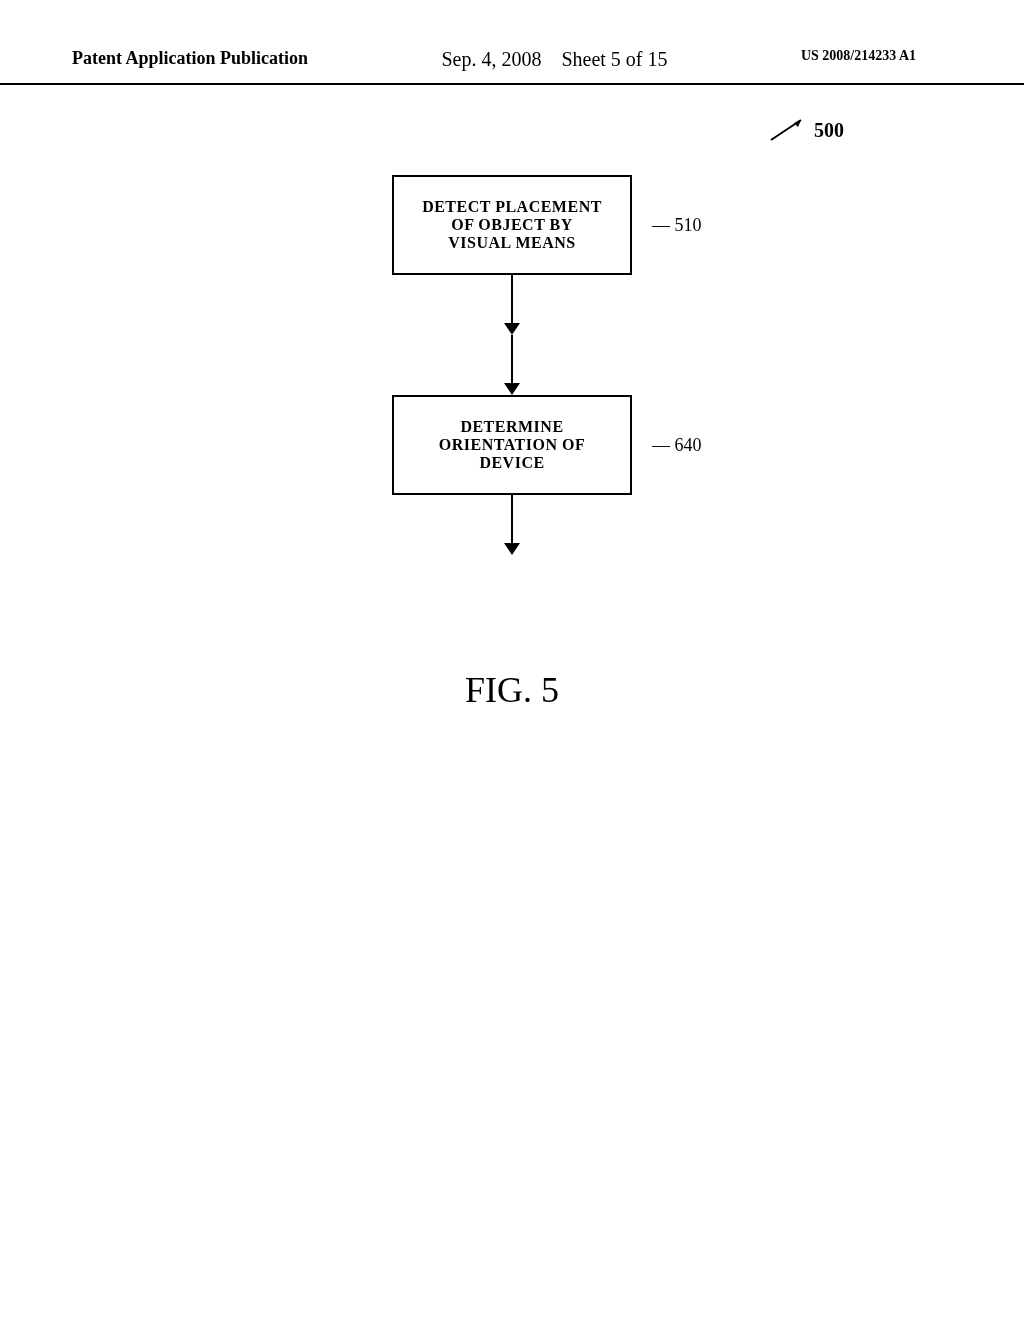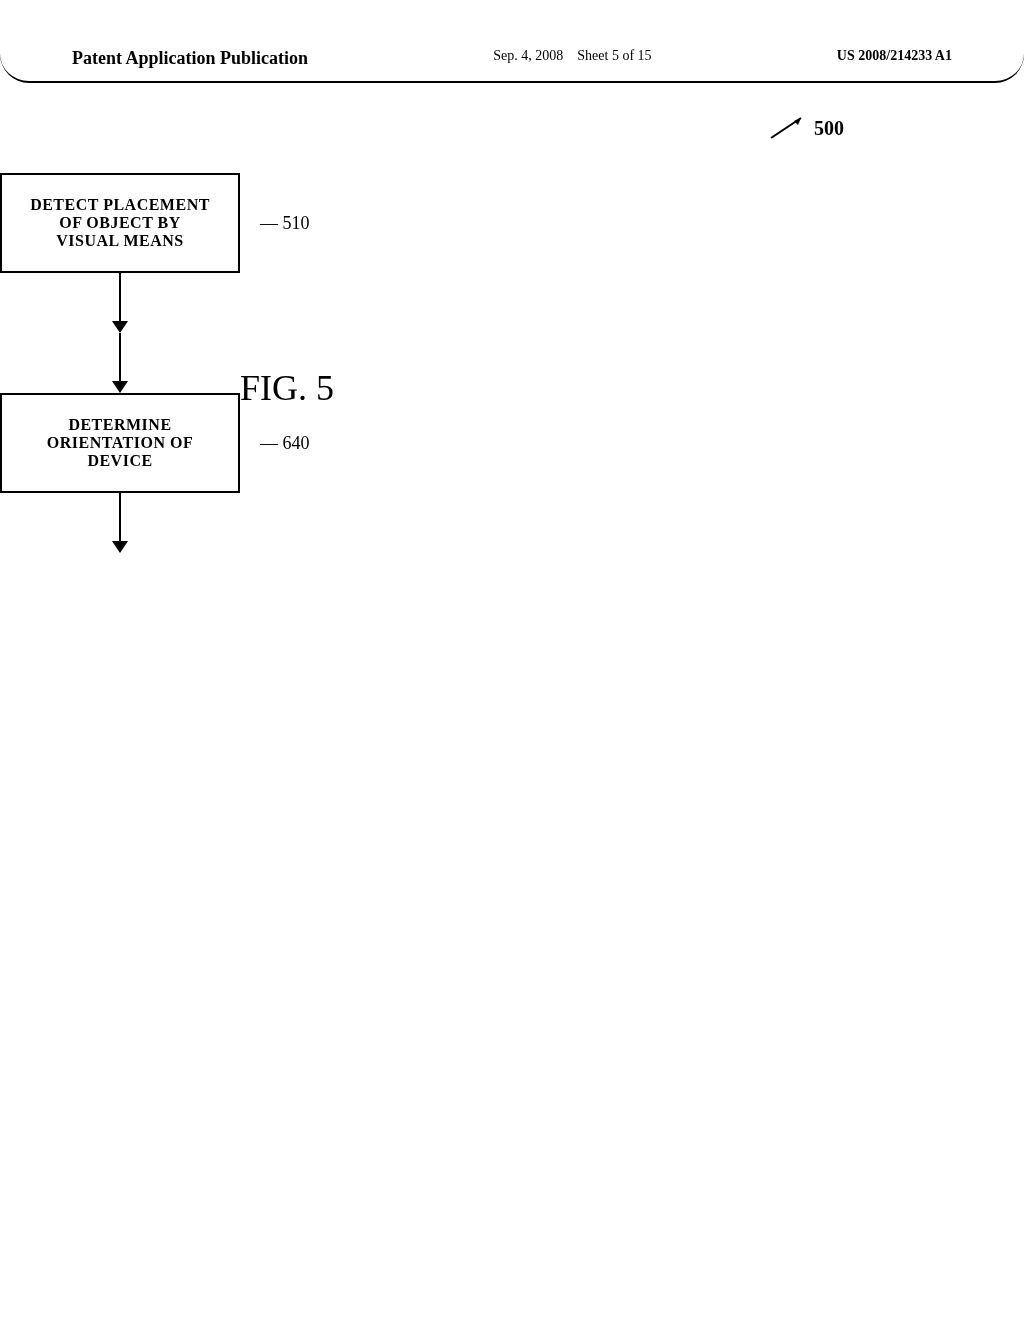--- a/index.html
+++ b/index.html
@@ -14,47 +14,47 @@
       background: #ffffff;
       font-family: 'Times New Roman', Times, serif;
       position: relative;
       overflow: hidden;
     }
 
     .header {
       display: flex;
       justify-content: space-between;
       align-items: flex-start;
-      padding: 48px 72px 0 72px;
+      padding: 48px 108px 0 72px;
       border-bottom: 2px solid #000;
       padding-bottom: 12px;
-      border-radius: 29px;
     }
 
     .header-left {
       font-size: 18px;
       font-weight: bold;
     }
 
     .header-center {
-      font-size: 14px;
+      font-size: 20px;
       text-align: left;
     }
 
     .header-right {
       font-size: 14px;
       font-weight: bold;
     }
 
     .diagram-area {
       display: flex;
-      flex-direction: row;
+      flex-direction: column;
       align-items: center;
       margin-top: 60px;
       position: relative;
+      gap: 34px;
     }
 
     .fig-number-container {
       position: absolute;
       top: -30px;
       right: 180px;
       display: flex;
       align-items: center;
     }
 

